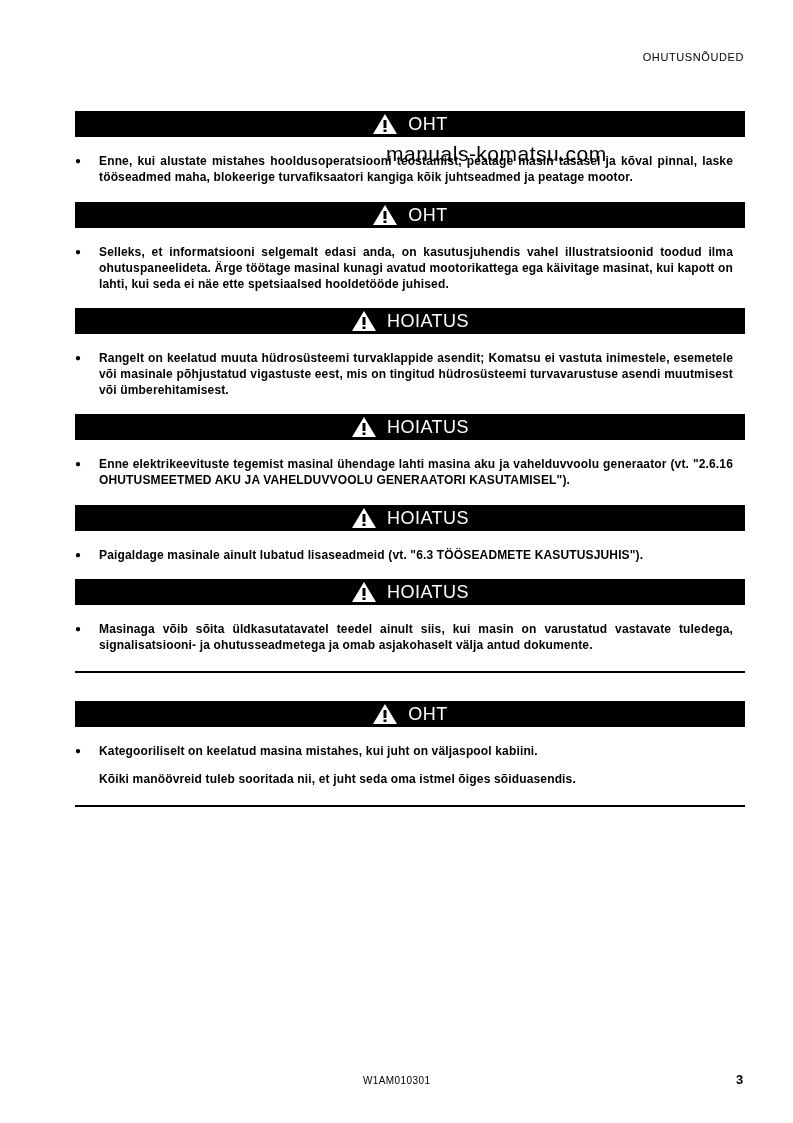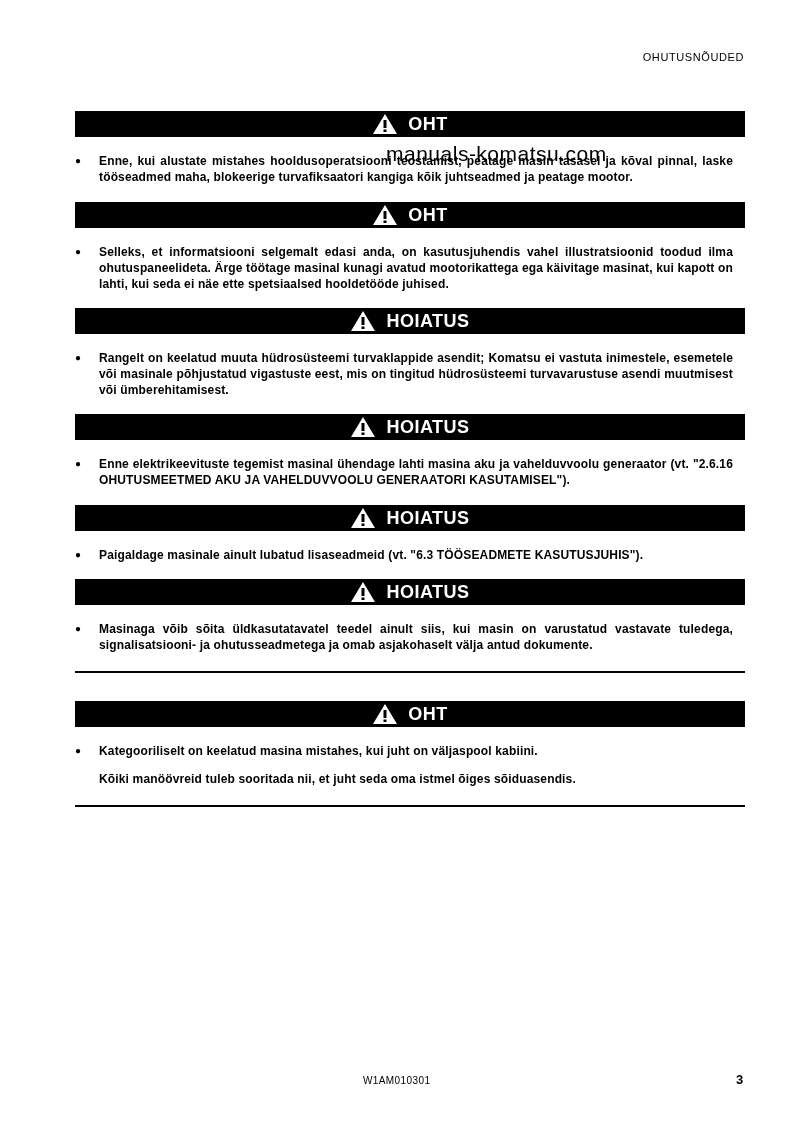--- a/index.html
+++ b/index.html
@@ -1,21 +1,21 @@
 <!DOCTYPE html>
 <html><head>
 <meta charset="utf-8">
 <style>
   html, body { margin: 0; padding: 0; background: #ffffff; }
   body { width: 793px; height: 1123px; position: relative; font-family: "Liberation Sans", sans-serif; color: #000; overflow: hidden; }
   .header { position: absolute; top: 51px; right: 49px; font-size: 11px; letter-spacing: 0.6px; }
   .box { position: absolute; left: 75px; width: 670px; }
   .bar { background: #000; color: #fff; height: 26px; display: flex; align-items: center; justify-content: center; gap: 10px; }
   .bar .icon { width: 26px; height: 22px; display: inline-block; }
-  .bar .title { font-weight: bold; font-size: 18px; letter-spacing: 0.5px; }
+  .bar .title { font-weight: normal; font-size: 18px; letter-spacing: 0.5px; }
   .body { padding: 4px 0 6px 0; border-bottom: 2px solid #000; }
   .item { position: relative; padding-left: 12px; font-size: 12px; font-weight: bold; line-height: 16px; text-align: justify; letter-spacing: 0.15px; }
   .item .bullet { position: absolute; left: 0; top: 0; font-size: 10px; }
   .item p { margin: 12px; }
   .watermark { position: absolute; left: 386px; top: 124px; font-size: 21px; color: #000; letter-spacing: 0.5px; pointer-events: none; margin-top: 18px; }
   .footer-code { position: absolute; left: 363px; top: 1075px; font-size: 10px; letter-spacing: 0.4px; }
   .page-num { position: absolute; left: 736px; top: 1072px; font-size: 13px; font-weight: bold; }
 </style>
 </head>
 <body>

